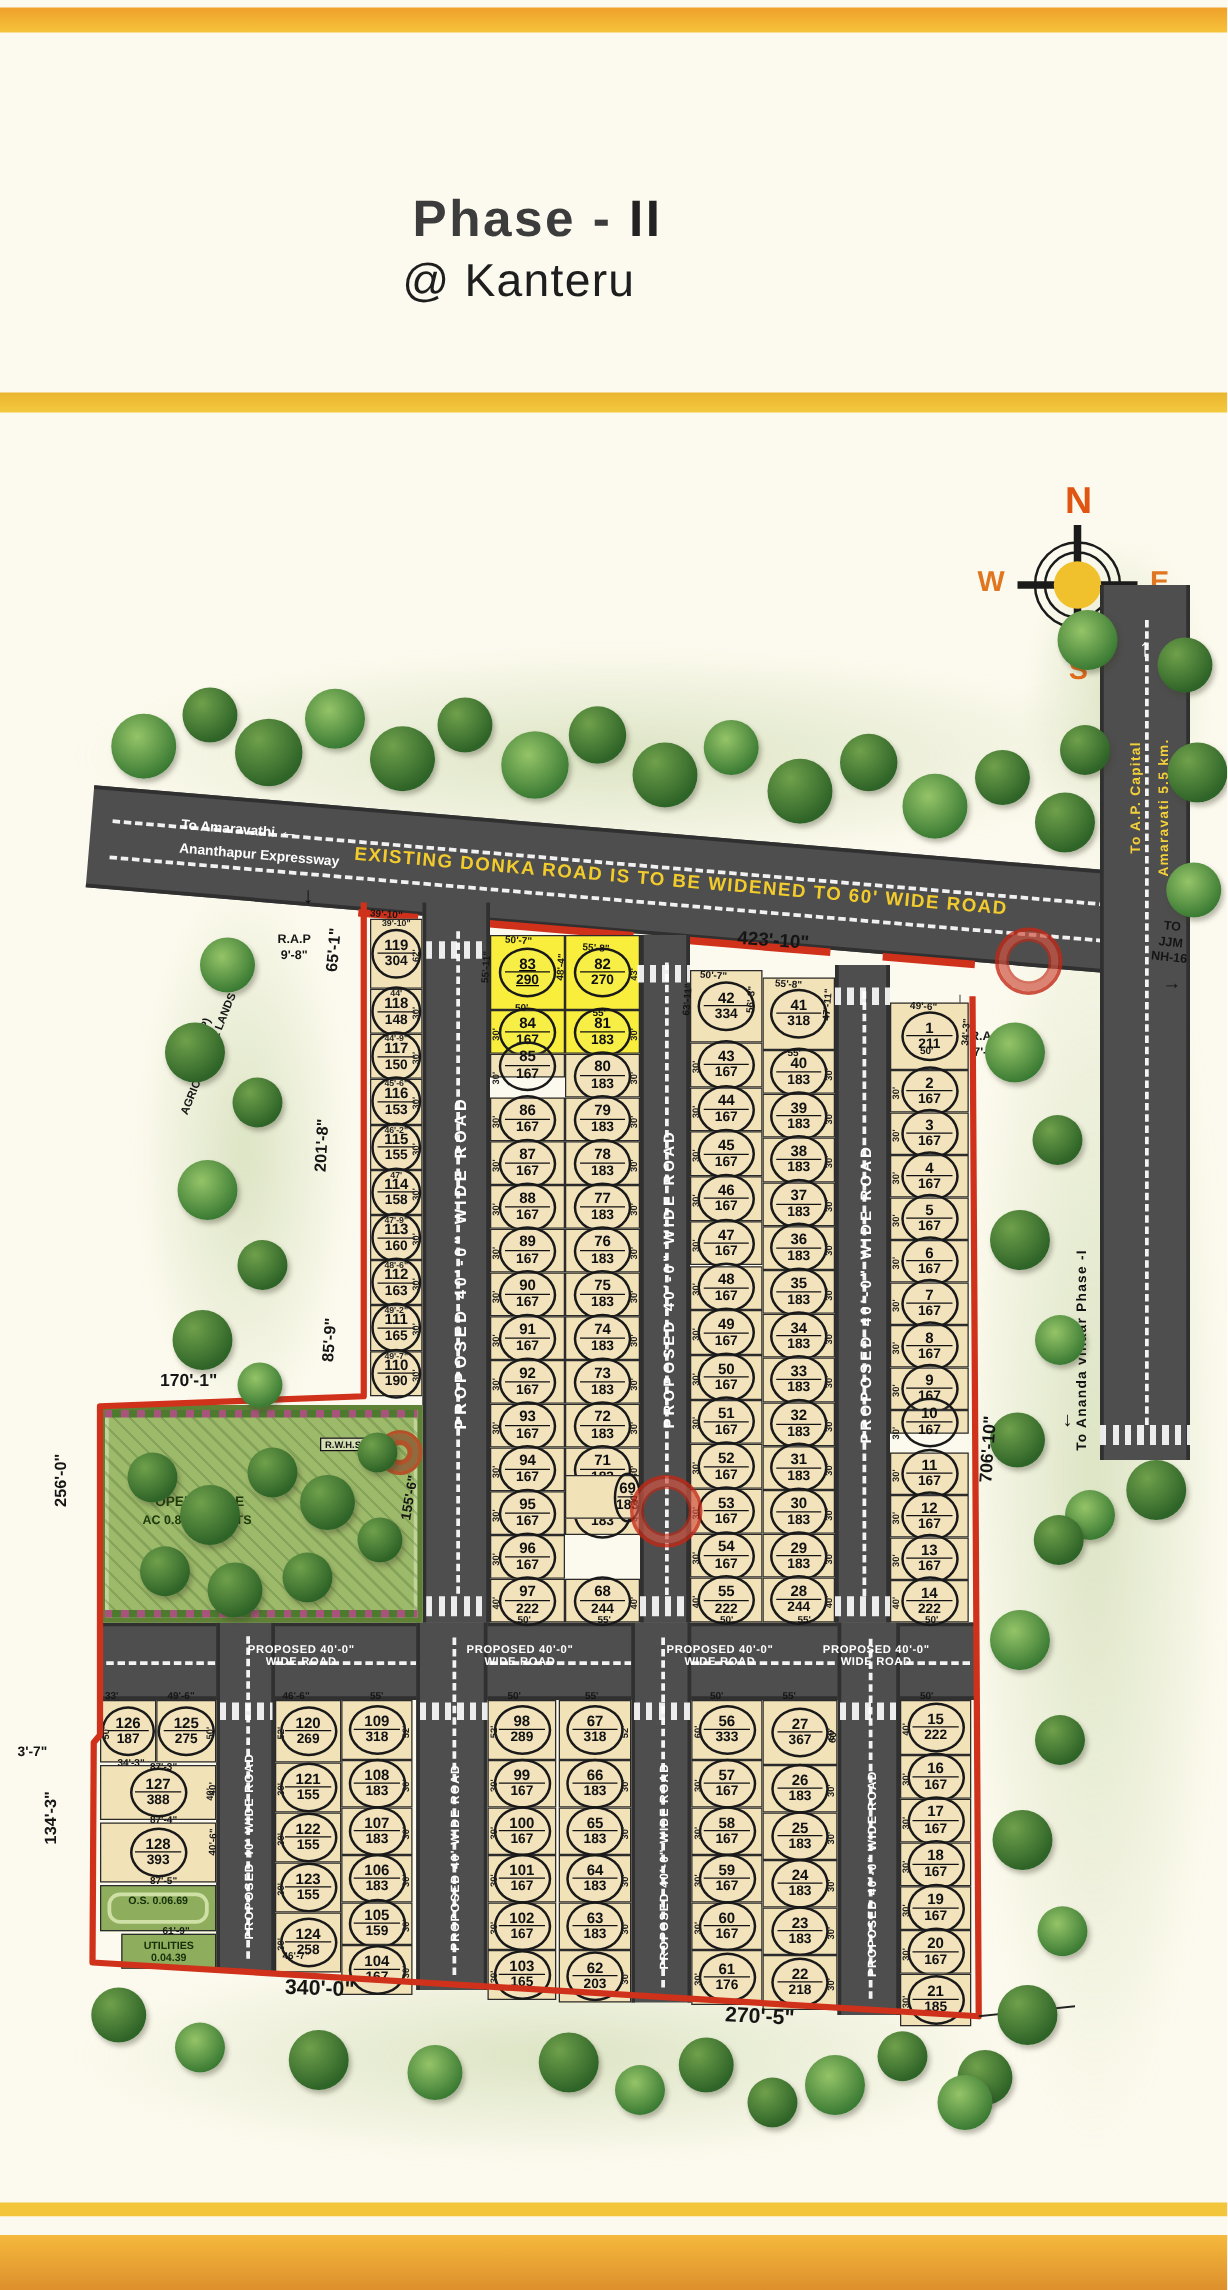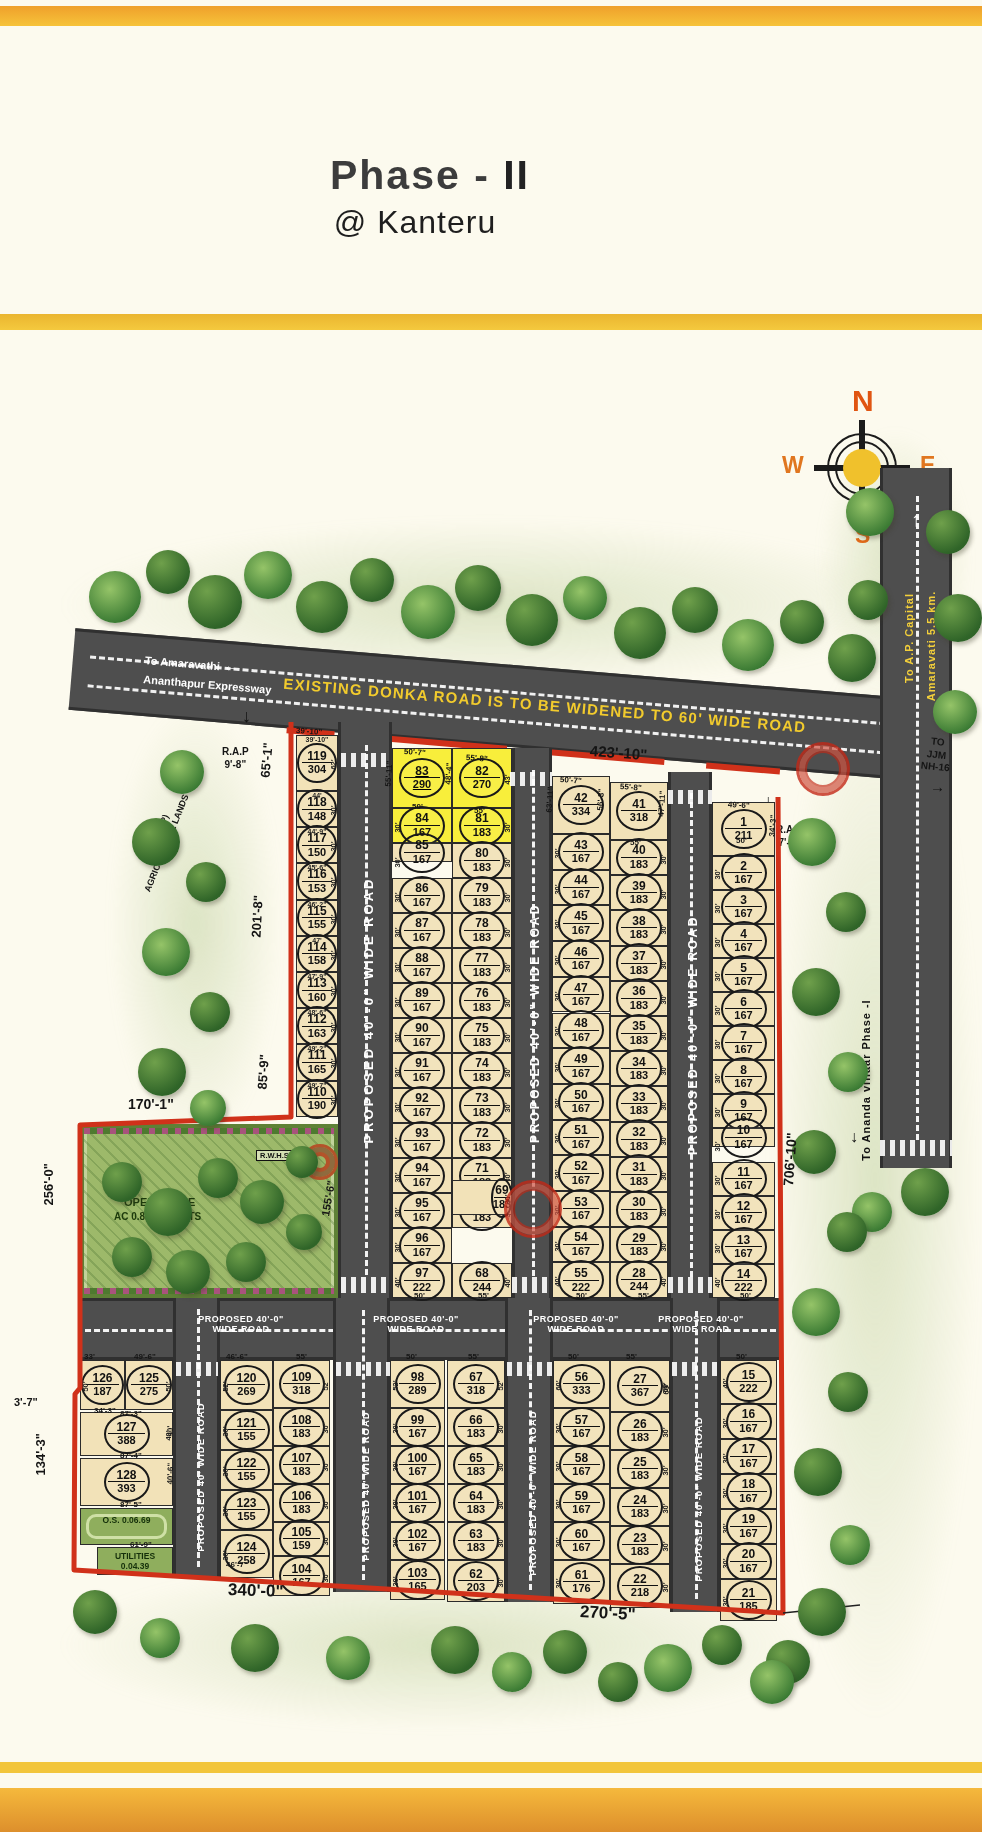--- a/index.html
+++ b/index.html
@@ -10,21 +10,21 @@
   .bar-mid{top:314px;height:16px;background:linear-gradient(#eab52f,#f4c93e);}
   .bar-b1{top:1762px;height:11px;background:#f2c53a;}
   .bar-b2{top:1788px;height:44px;background:linear-gradient(#f5b93c,#dd8f2c);}
   .brand{position:absolute;top:80px;left:0;width:860px;text-align:center;
          font-family:"DejaVu Serif",serif;font-style:italic;font-weight:bold;
          font-size:58px;color:#e8782a;letter-spacing:1px;}
   .phase{position:absolute;top:152px;left:0;width:860px;text-align:center;
          font-size:41px;color:#3c3c3c;font-weight:600;letter-spacing:2px;}
   .phase b{font-weight:900;color:#222;}
   .kanteru{position:absolute;top:204px;left:0;width:830px;text-align:center;
-         font-size:32px;color:#1e1e1e;font-weight:500;letter-spacing:1px;}
+         font-size:37px;color:#1e1e1e;font-weight:500;letter-spacing:1px;}
   .wash{position:absolute;border-radius:50%;background:radial-gradient(closest-side,rgba(168,193,128,.38),rgba(168,193,128,0));filter:blur(6px);}
   
   .road{position:absolute;background:#4e4e4e;box-sizing:border-box;border-left:3px solid #303030;border-right:3px solid #303030;}
   .roadh{position:absolute;background:#4e4e4e;box-sizing:border-box;border-top:3px solid #303030;border-bottom:3px solid #303030;}
   .vdash{position:absolute;left:50%;top:4%;height:92%;width:0;border-left:3px dashed #f3f3f3;}
   .hdash{position:absolute;top:50%;left:1%;width:98%;height:0;border-top:3px dashed #f3f3f3;}
   .vlabel{position:absolute;transform:translate(-50%,-50%) rotate(-90deg);white-space:nowrap;
           color:#fff;font-weight:bold;letter-spacing:3px;}
   .droad{position:absolute;left:72px;top:628px;width:850px;height:82px;background:#4e4e4e;
          transform:rotate(4.8deg);transform-origin:0 50%;box-sizing:border-box;

